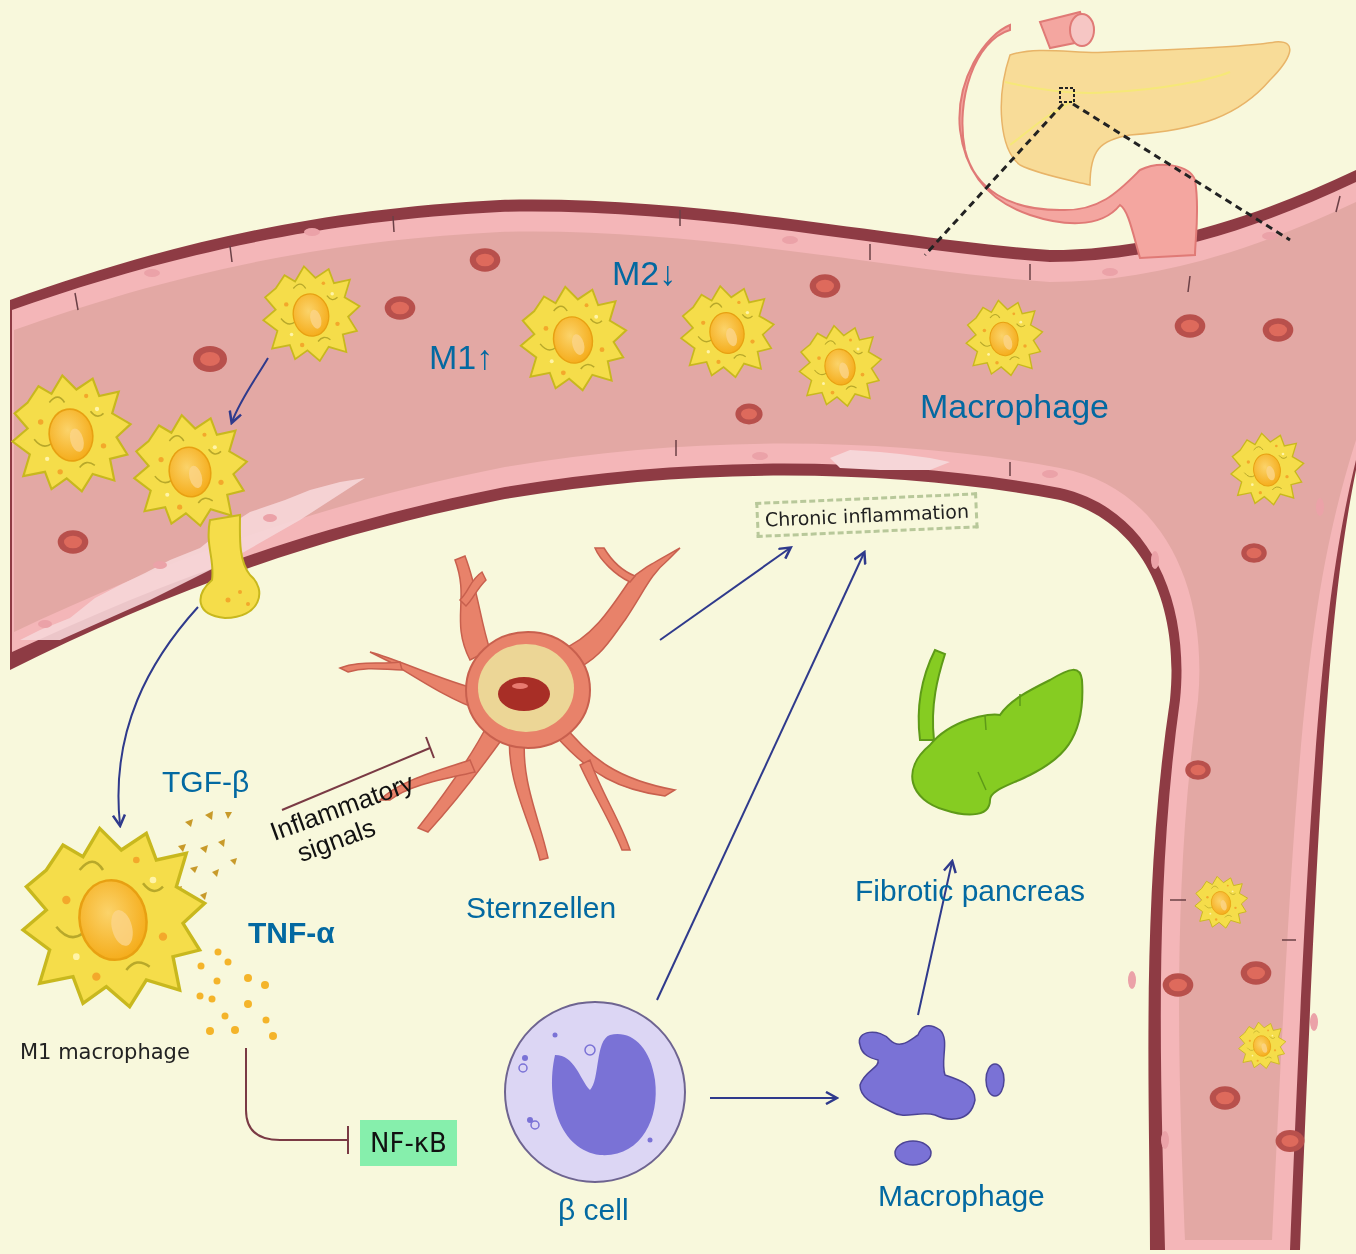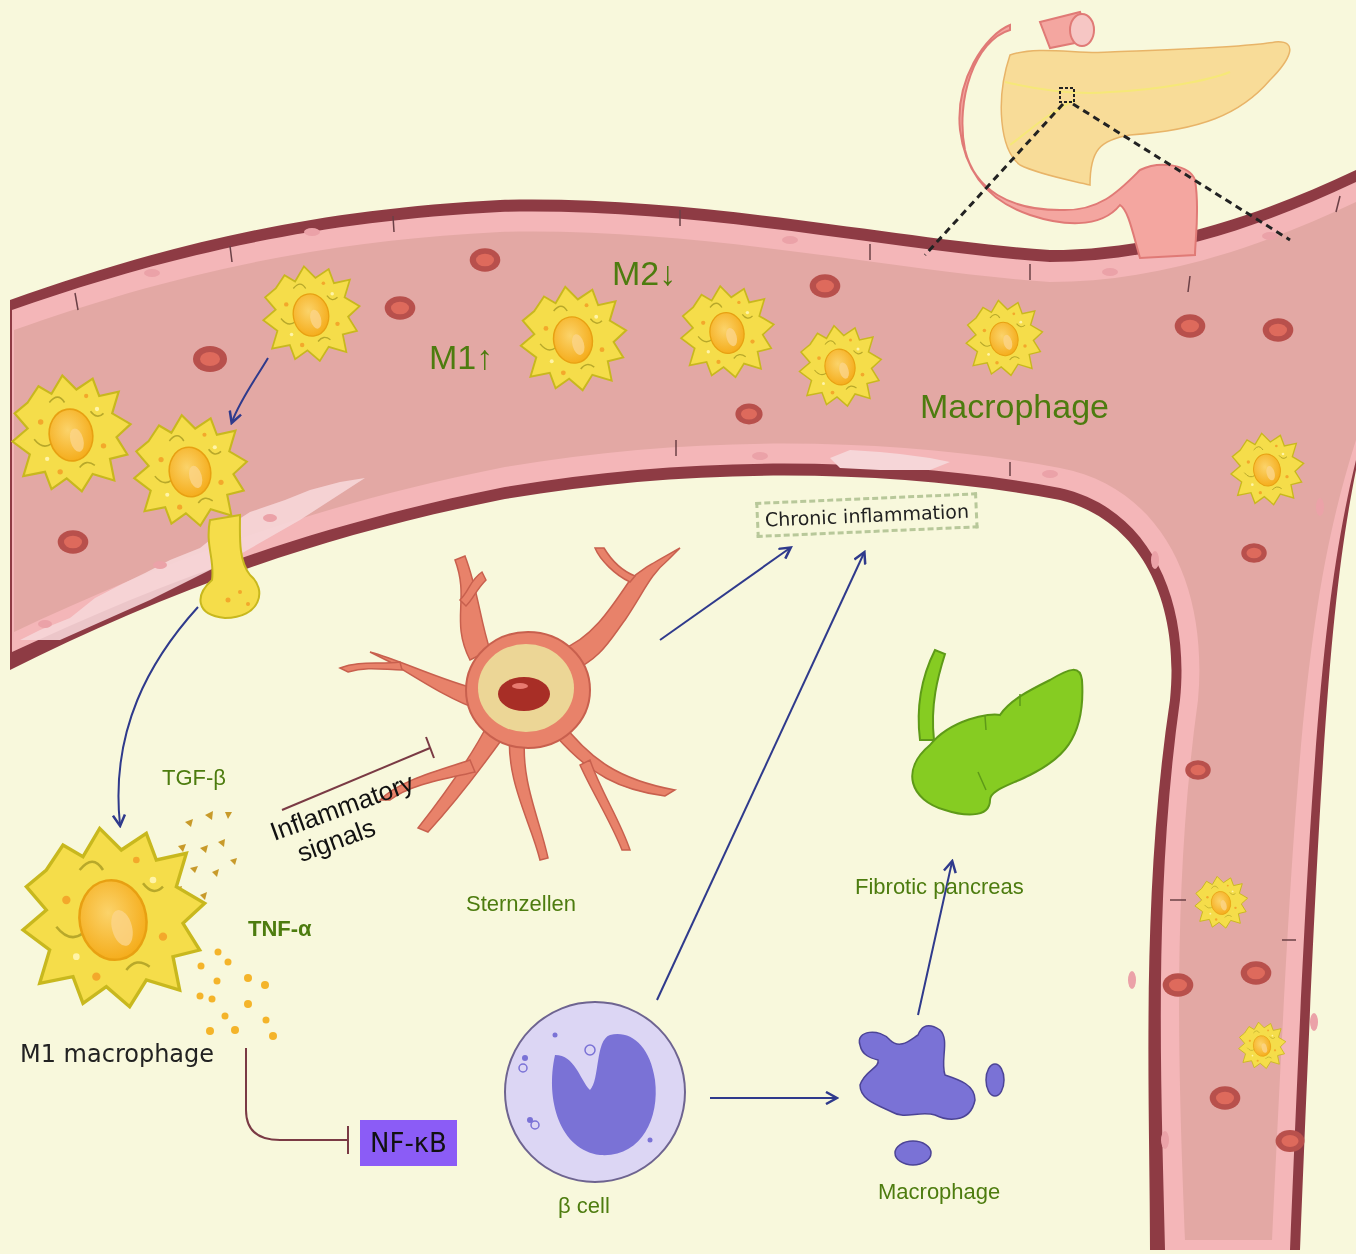--- a/index.html
+++ b/index.html
@@ -1,23 +1,23 @@
 <!DOCTYPE html>
 <html><head>
 <meta charset="utf-8">
 <style>
   html, body { margin: 0; padding: 0; }
   body { width: 1356px; height: 1254px; background: #f8f8dc; position: relative; overflow: hidden; font-family: "Liberation Sans", sans-serif; }
   #stage { position: absolute; left: 0; top: 0; width: 1356px; height: 1254px; }
-  .lbl { position: absolute; color: #4d7c0f; white-space: nowrap; line-height: 1; }
+  .lbl { position: absolute; color: #0369a1; white-space: nowrap; line-height: 1; }
   .lbl-lg { font-size: 34px; }
-  .lbl-md { font-size: 22px; }
-  .lbl-sm { font-family: "DejaVu Sans", sans-serif; font-size: 24px; color: #222; }
+  .lbl-md { font-size: 30px; }
+  .lbl-sm { font-family: "DejaVu Sans", sans-serif; font-size: 21px; color: #222; }
   .box-dashed { position: absolute; border: 3px dashed #b8c89a; padding: 4px 6px; font-family: "DejaVu Sans", sans-serif; font-size: 19px; color: #222; transform: rotate(-2.5deg); transform-origin: left center; }
-  .nfkb { position: absolute; background: #8b5cf6; padding: 8px 10px; font-family: "DejaVu Sans", sans-serif; font-size: 26px; color: #111; }
+  .nfkb { position: absolute; background: #86efac; padding: 8px 10px; font-family: "DejaVu Sans", sans-serif; font-size: 26px; color: #111; }
   .rot-lbl { position: absolute; font-size: 26px; color: #111; transform: rotate(-20deg); transform-origin: left bottom; white-space: nowrap; line-height: 1.1; }
 </style>
 </head>
 <body>
 
 <svg id="stage" width="1356" height="1254" viewBox="0 0 1356 1254" xmlns="http://www.w3.org/2000/svg">
   <defs>
     <marker id="arrowOpen" markerWidth="14" markerHeight="14" refX="11" refY="7" orient="auto" markerUnits="userSpaceOnUse">
       <path d="M1,1 L12,7 L1,13" fill="none" stroke="#2f3a8c" stroke-width="2.5"></path>
     </marker>

